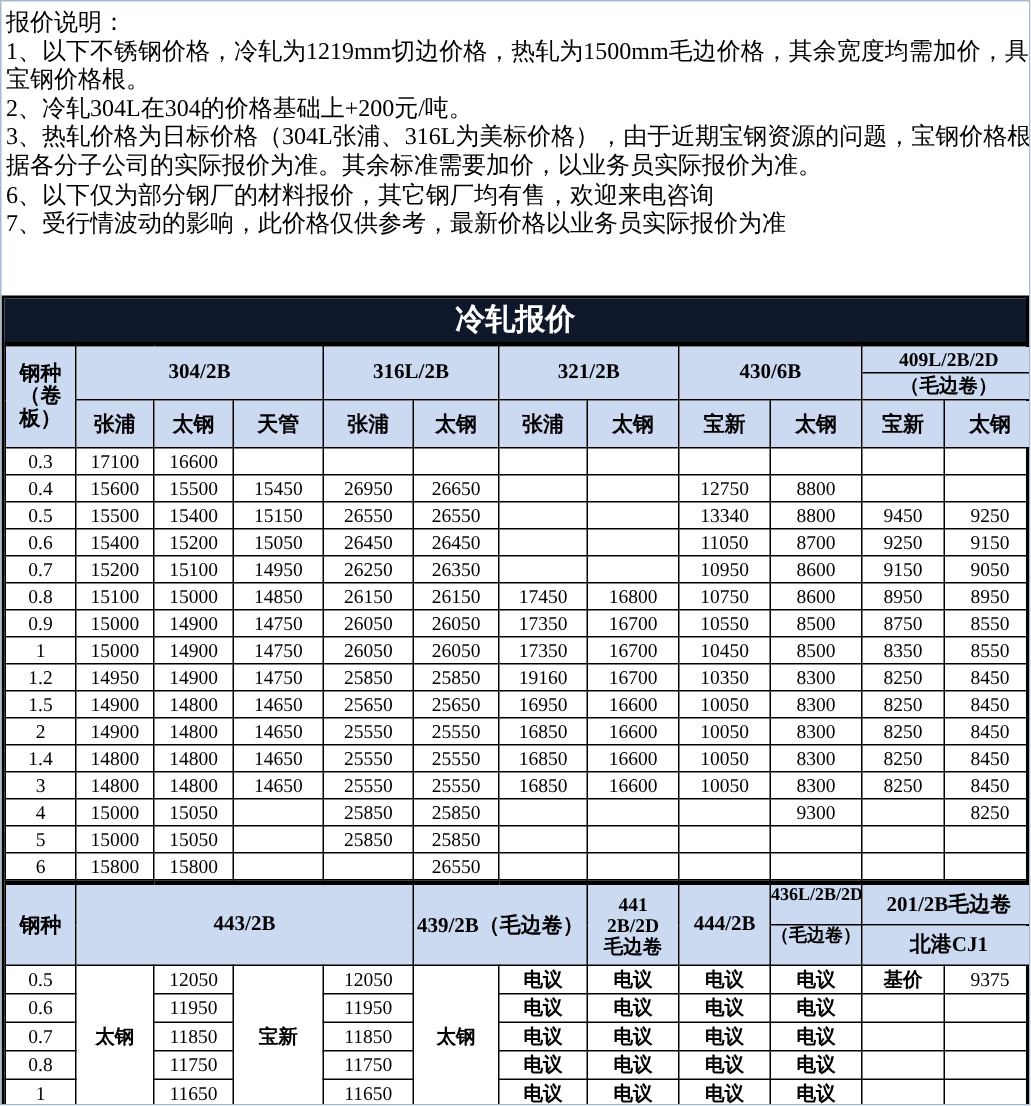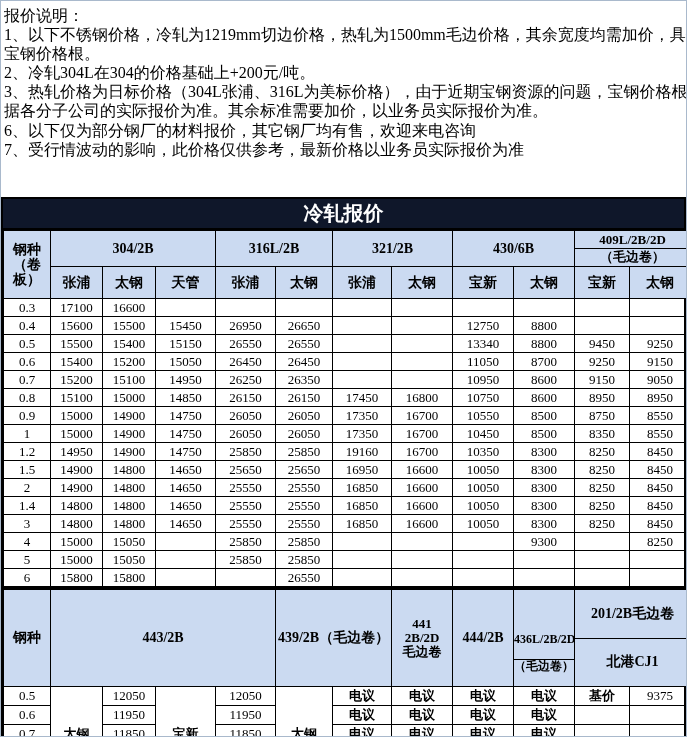--- a/index.html
+++ b/index.html
@@ -25,21 +25,21 @@
   #t2 { border-top:3px solid #000; }
   .hdr-row1 th { height:35px; }
   .hdr-row2 th { height:31px;text-align:center; }
   #t2 .hdr-row1 th { height:26px; }
   #t2 .hdr-row2 th { height:26px; }
   .corner-lines span { display:block; line-height:15px; font-size:14px; }
   .split-cell { padding:0; }
   .split-top { border-bottom:1px solid #000; }
   .split-top, .split-bot { height:17px; line-height:17px; font-size:13px; overflow:hidden; }
   #t2 .split-top, #t2 .split-bot { height:26px; line-height:13px; font-size:12px; }
-  #t2 .split-top { line-height:24px;margin-top:43px; }
+  #t2 .split-top { line-height:24px; }
   .lines3 span { display:block; line-height:14px; font-size:13px; }
   .data-row td { height:17px; font-size:13px; }
   #t2 .data-row td { height:16px; font-size:13px; }
   .bold { font-weight:bold; font-size:14px; }
   .small { font-size:12px; }
   .maker { font-weight:bold; font-size:14px; }
 </style>
 </head>
 <body>
 

